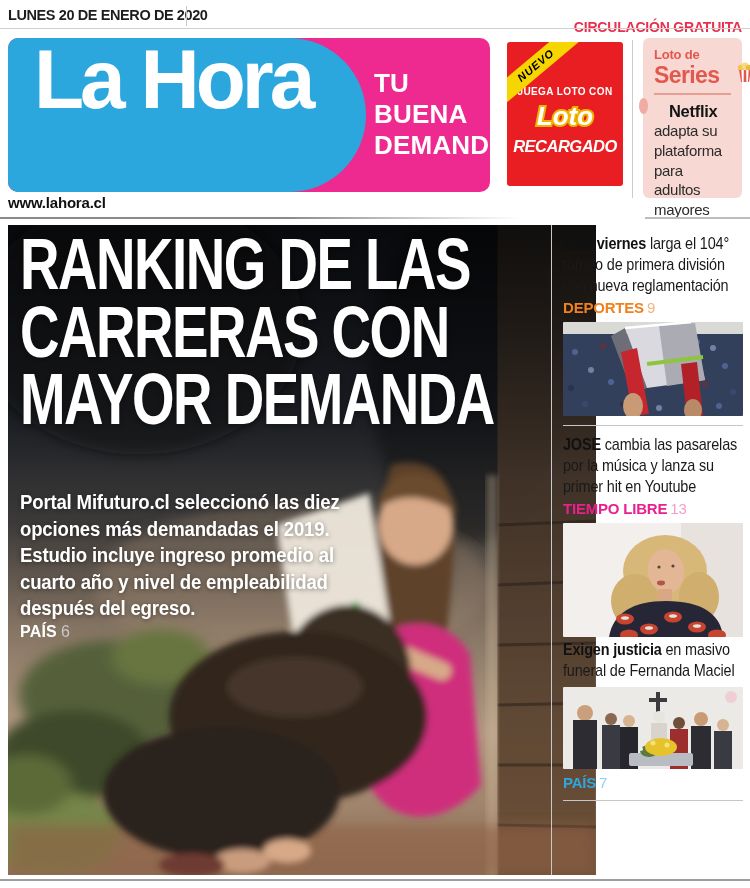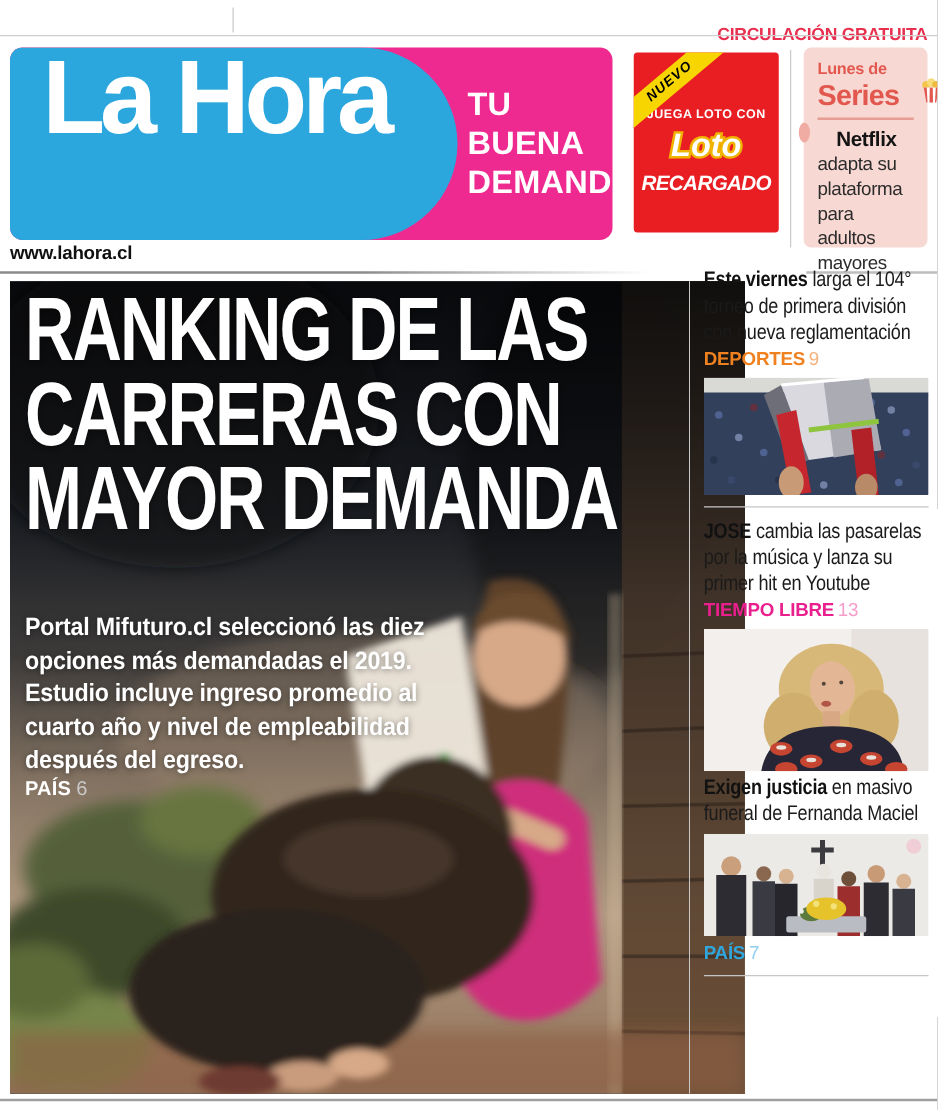--- a/index.html
+++ b/index.html
@@ -51,39 +51,40 @@
   .headline .hl-line { display:block; font-size:72px; font-weight:700; color:#fff; letter-spacing:-2px; line-height:0.94; transform:scaleX(0.76); transform-origin:left top; white-space:nowrap; text-shadow:0 2px 8px rgba(0,0,0,0.35); }
   .summary { position:absolute; left:12px; top:264px; width:346px; font-size:20px; font-weight:700; color:#fff; line-height:1.33; letter-spacing:-0.2px; transform:scaleX(0.93); transform-origin:left top; text-shadow:0 1px 5px rgba(0,0,0,0.45); }
   .main-section { position:absolute; left:12px; top:398px; font-size:16px; letter-spacing:0.2px; }
   .main-section .sec { font-weight:700; color:#ffffff; }
   .main-section .pg { color:#c9c9c9; margin-left:4px; }
 
   .col-divider { position:absolute; left:551px; top:225px; width:1px; height:650px; background:#c9c9c9; }
   .bottom-rule { position:absolute; left:0; top:879px; right:0; border-top:2px solid #9f9f9f; }
 
   
-  .right-col { position:absolute; left:563px; top:213px; width:180px; height:650px; overflow:hidden; }
+  .right-col { position:absolute; left:563px; top:233px; width:180px; height:650px; overflow:hidden; }
   .rc-head { width:212px; transform:scaleX(0.85); transform-origin:left top; font-size:17px; line-height:21px; color:#1a1a1a; letter-spacing:-0.2px; cursor:pointer; }
   .rc-head b { font-weight:700; color:#111; }
   .rc-label { margin-top:3px; font-size:15px; font-weight:700; letter-spacing:-0.2px; }
   .rc-label .pg { font-weight:400; margin-left:3px; }
   .rc-img { margin-top:6px; width:180px; overflow:hidden; border-radius:1px; cursor:pointer; }
   .rc-img svg { display:block; width:100%; height:100%; }
   .rc-rule { border-top:1px solid #c6c6c6; margin:9px 0 8px 0; }
   .story4 { position:relative; margin-top:1px; }
   .story4 .rc-label { position:absolute; right:0; bottom:1px; margin:0; }
 
   .s2-gap { margin-top:2px; }
 </style>
 </head>
 <body>
 
 <div class="page">
 
   <div class="topbar">
+    <span class="date">LUNES 20 DE ENERO DE 2020</span>
     <span class="date-tick"></span>
     <span class="circulation" style="color: rgb(232, 48, 78);">CIRCULACIÓN GRATUITA</span>
   </div>
   <div class="topbar-rule"></div>
 
   <div class="logo-box" style="background: rgb(238, 42, 144);">
     <div class="logo-blue" style="background: rgb(43, 167, 222);">
       <span class="logo-text">La Hora</span>
     </div>
     <div class="tagline">
@@ -101,21 +102,21 @@
         <text x="45" y="26" text-anchor="middle" font-family="Liberation Sans, sans-serif" font-size="26" font-weight="bold" font-style="italic" fill="#ffffff" stroke="#f0b400" stroke-width="4" paint-order="stroke" letter-spacing="0">Loto</text>
       </svg>
     </div>
     <div class="ad-suffix">RECARGADO</div>
   </div>
 
   <div class="mast-divider"></div>
 
   <div class="series-box" style="background: rgb(248, 216, 210);">
     <div class="series-notch"></div>
-    <div class="series-title1" style="color: rgb(226, 87, 78);">Lunes de</div>
+    <div class="series-title1" style="color: rgb(226, 87, 78);">Loto de</div>
     <div class="series-title-row">
       <span class="series-title2" style="color: rgb(226, 87, 78);">Series</span>
       <span>
         <svg width="18" height="21" viewBox="0 0 18 21">
           <circle cx="5" cy="6" r="3.2" fill="#f3c64b"></circle>
           <circle cx="9" cy="4" r="3.4" fill="#f7da7a"></circle>
           <circle cx="13" cy="6" r="3.2" fill="#eeb93c"></circle>
           <polygon points="3,8 15,8 13,20 5,20" fill="#ffffff"></polygon>
           <polygon points="3,8 5.4,8 6,20 5,20" fill="#e2574e"></polygon>
           <polygon points="7.8,8 10.2,8 10.4,20 7.6,20" fill="#e2574e"></polygon>

